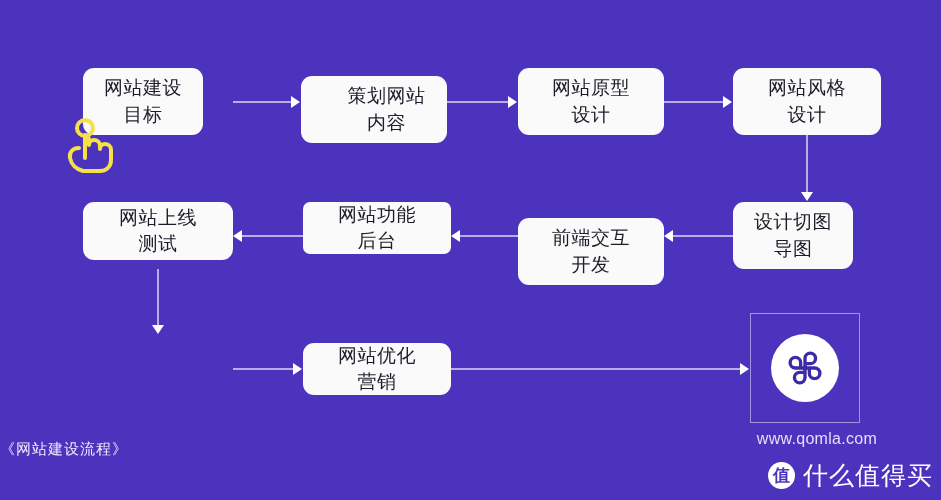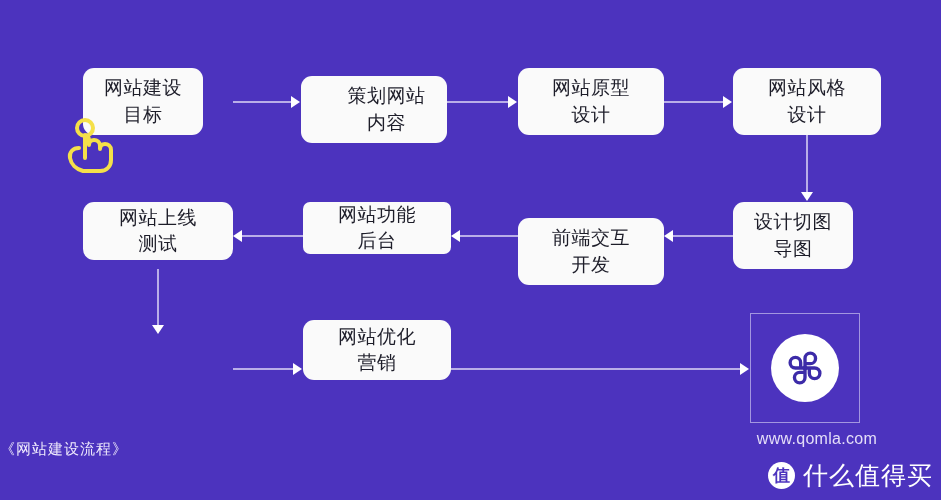--- a/index.html
+++ b/index.html
@@ -187,21 +187,21 @@
     <span class="ln">前端交互</span>
     <span class="ln">开发</span>
   </div>
 
   <div class="node" style="left:733px; top:202px; width:120px; height:67px;text-align:center;">
     <span class="ln">设计切图</span>
     <span class="ln">导图</span>
   </div>
 
 
-  <div class="node" style="left:303px; top:320px; width:148px; height:60px;">
+  <div class="node" style="left:303px; top:343px; width:148px; height:52px;">
     <span class="ln">网站优化</span>
     <span class="ln">营销</span>
   </div>
 
   <div class="conn h" style="left:233px; top:101px; width:60px;"></div>
   <div class="arrow right" style="left:291px; top:96px;"></div>
 
   <div class="conn h" style="left:447px; top:101px; width:63px;"></div>
   <div class="arrow right" style="left:508px; top:96px;"></div>
 

